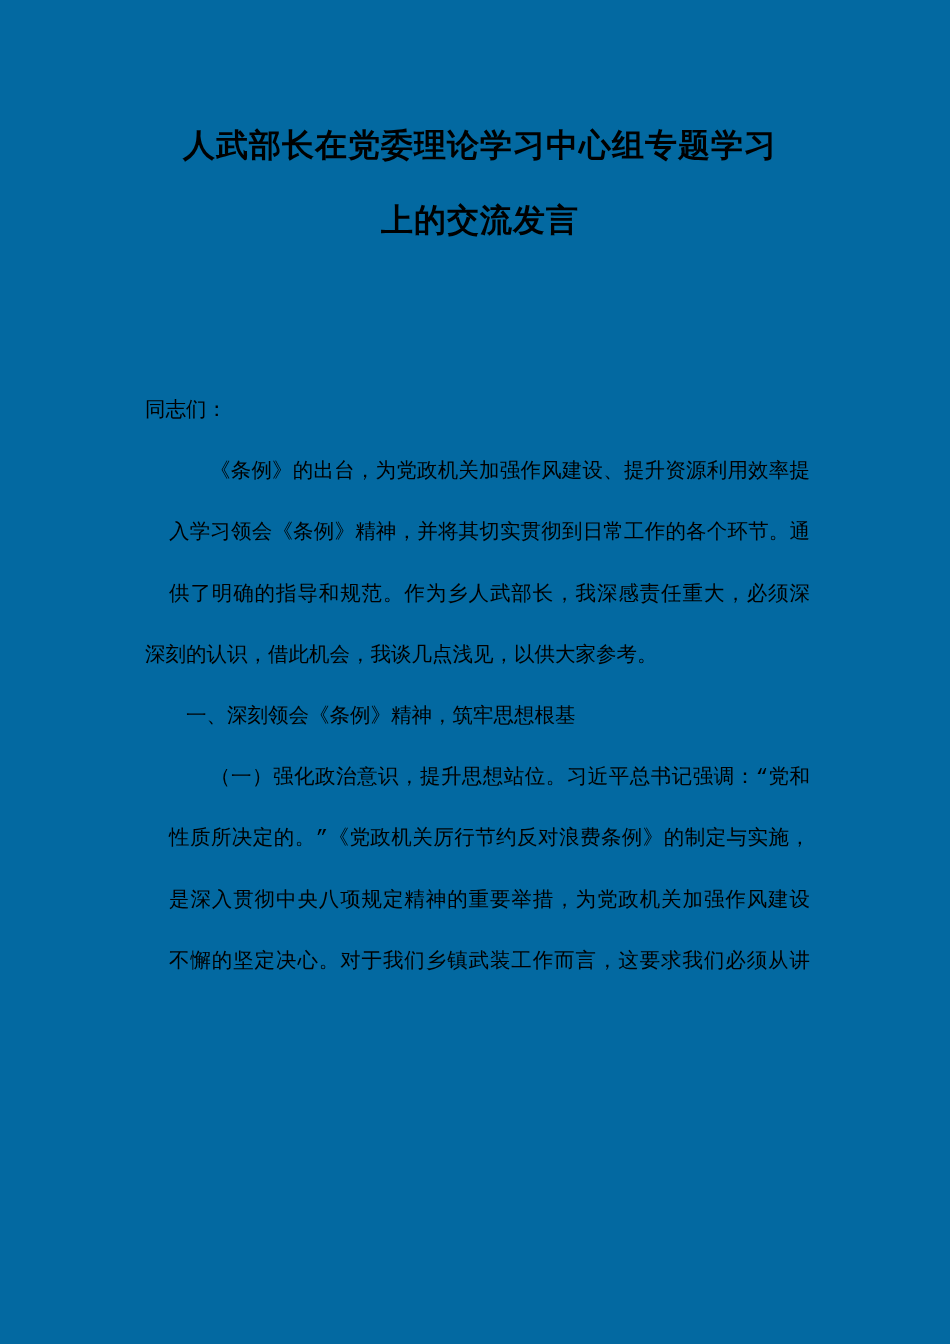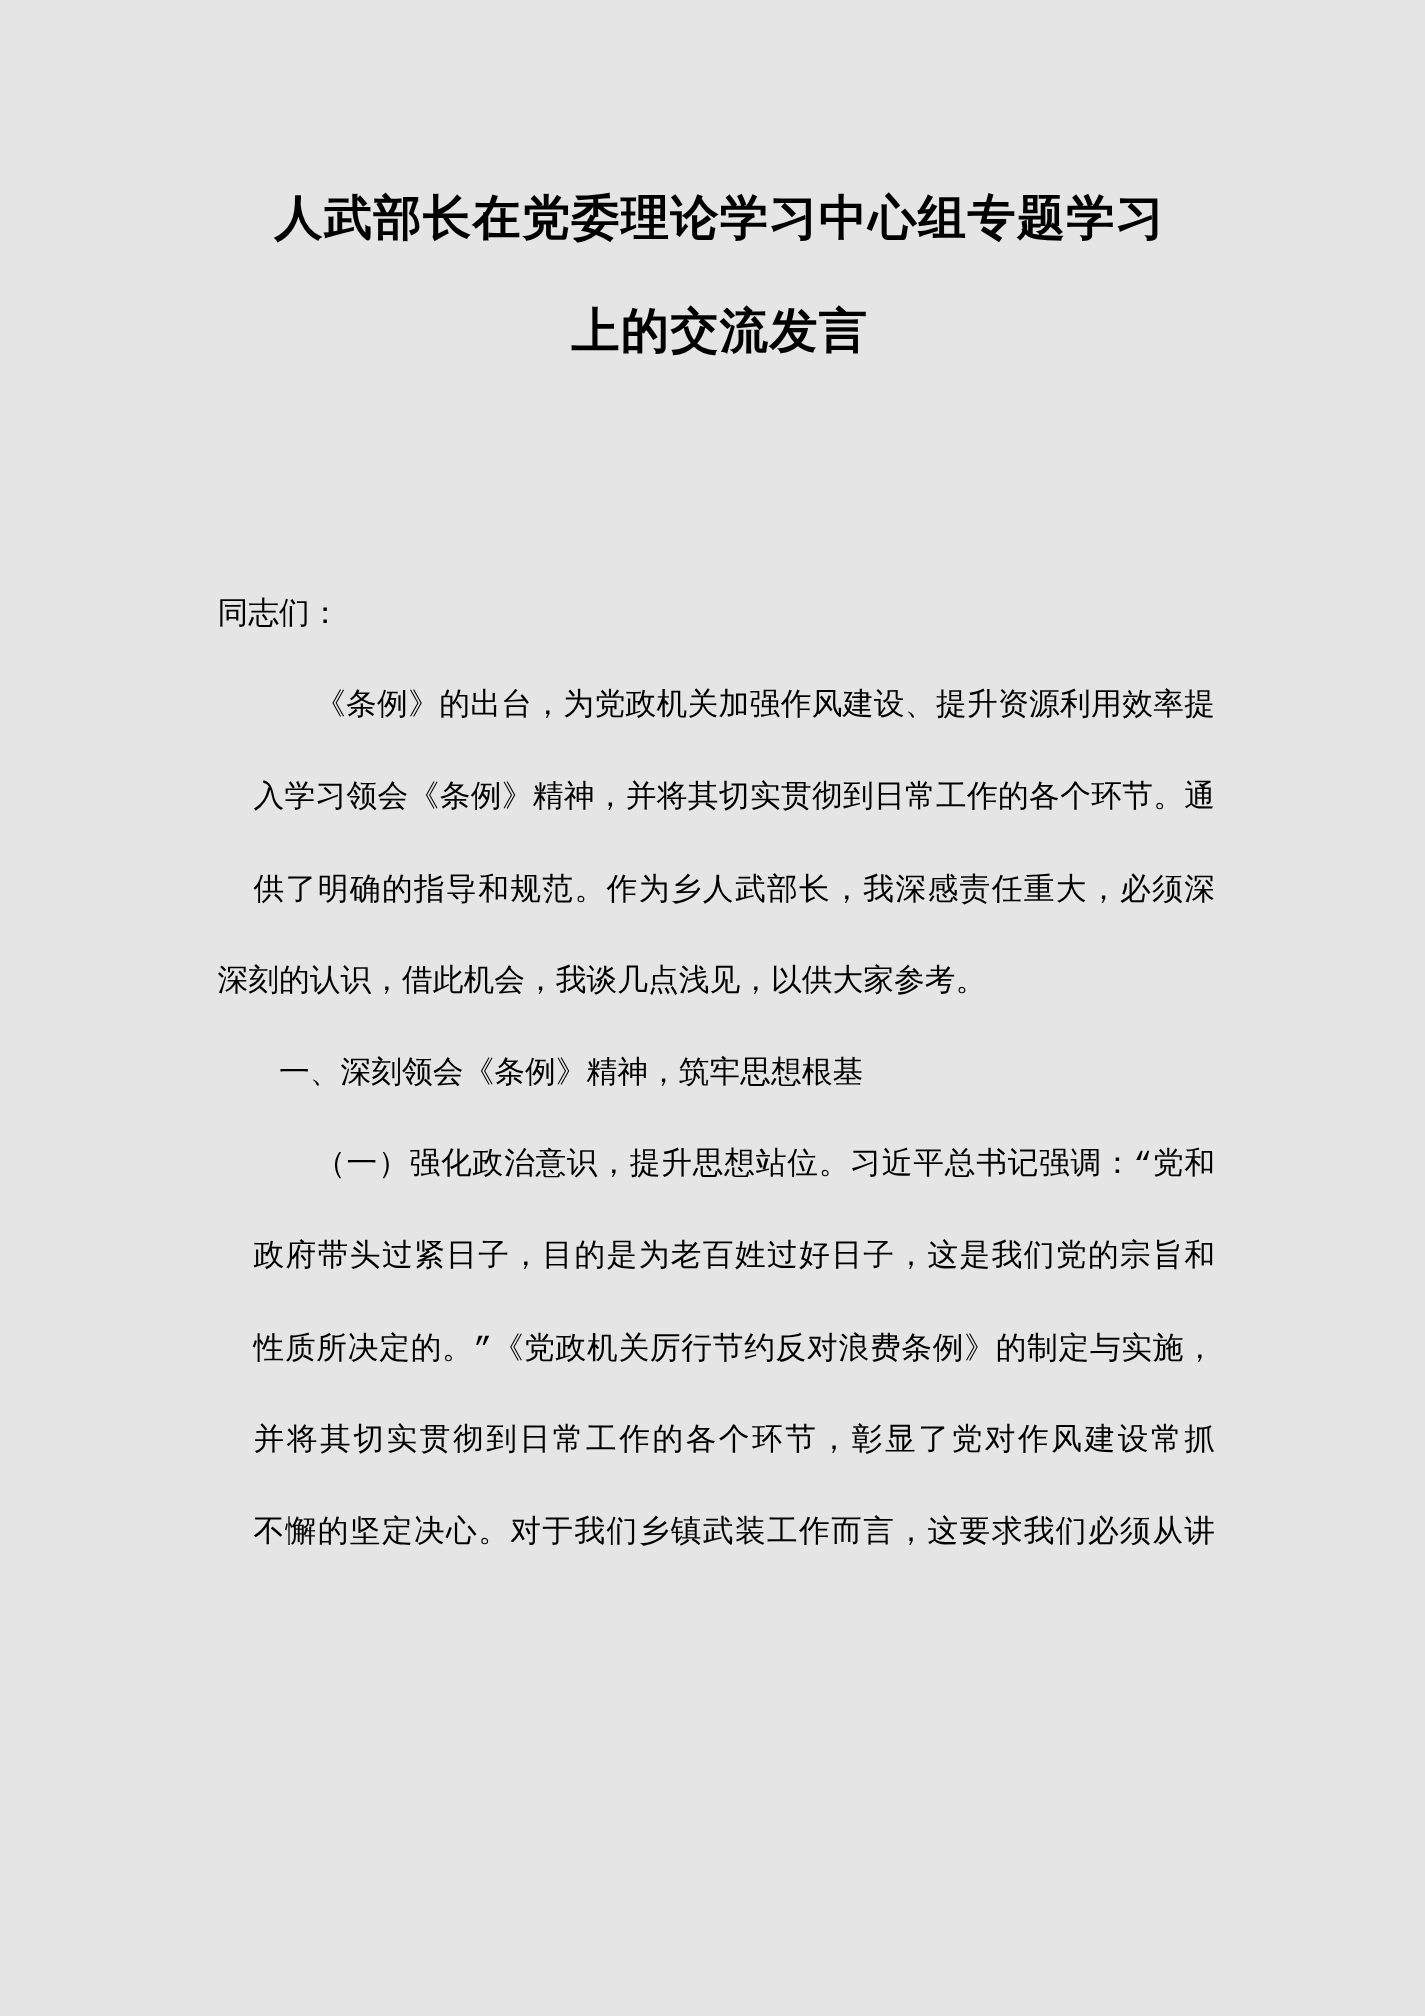--- a/index.html
+++ b/index.html
@@ -1,17 +1,17 @@
 <!DOCTYPE html>
 <html><head>
 <meta charset="utf-8">
 <style>
   html, body { margin: 0; padding: 0; background: #ffffff; }
   body { width: 950px; height: 1344px; overflow: hidden; position: relative; }
-  .page { position: absolute; left: 0; top: 0; width: 950px; height: 1344px; background: #e5e5e5; }
+  .page { position: absolute; left: 0; top: 0; width: 950px; height: 1344px; background: #0369a1; }
   .title {
     position: absolute; left: 140px; top: 108px; width: 680px;
     text-align: center; color: #000;
     font-family: "DejaVu Serif", serif; font-weight: bold;
     font-size: 32px; line-height: 75px; letter-spacing: 1px;
   }
   .title div { white-space: nowrap; }
   .body {
     position: absolute; left: 145px; top: 380px; width: 665px;
     color: #000; font-family: Liberation Mono, monospace;
@@ -31,18 +31,17 @@
   </div>
 
   <div class="body">
     <div class="line">同志们：</div>
     <div class="line indent fill">《条例》的出台，为党政机关加强作风建设、提升资源利用效率提</div>
     <div class="line fill">入学习领会《条例》精神，并将其切实贯彻到日常工作的各个环节。通</div>
     <div class="line fill">供了明确的指导和规范。作为乡人武部长，我深感责任重大，必须深</div>
     <div class="line">深刻的认识，借此机会，我谈几点浅见，以供大家参考。</div>
     <div class="line indent">一、深刻领会《条例》精神，筑牢思想根基</div>
     <div class="line indent fill">（一）强化政治意识，提升思想站位。习近平总书记强调：“党和</div>
-    <div class="line fill">政府带头过紧日子，目的是为老百姓过好日子，这是我们党的宗旨和</div>
     <div class="line fill">性质所决定的。”《党政机关厉行节约反对浪费条例》的制定与实施，</div>
-    <div class="line fill">并将其切实贯彻到日常工作的各个环节，彰显了党对作风建设常抓</div>
+    <div class="line fill">是深入贯彻中央八项规定精神的重要举措，为党政机关加强作风建设</div>
     <div class="line fill">不懈的坚定决心。对于我们乡镇武装工作而言，这要求我们必须从讲</div>
   </div>
 </div>
 
 </body></html>

